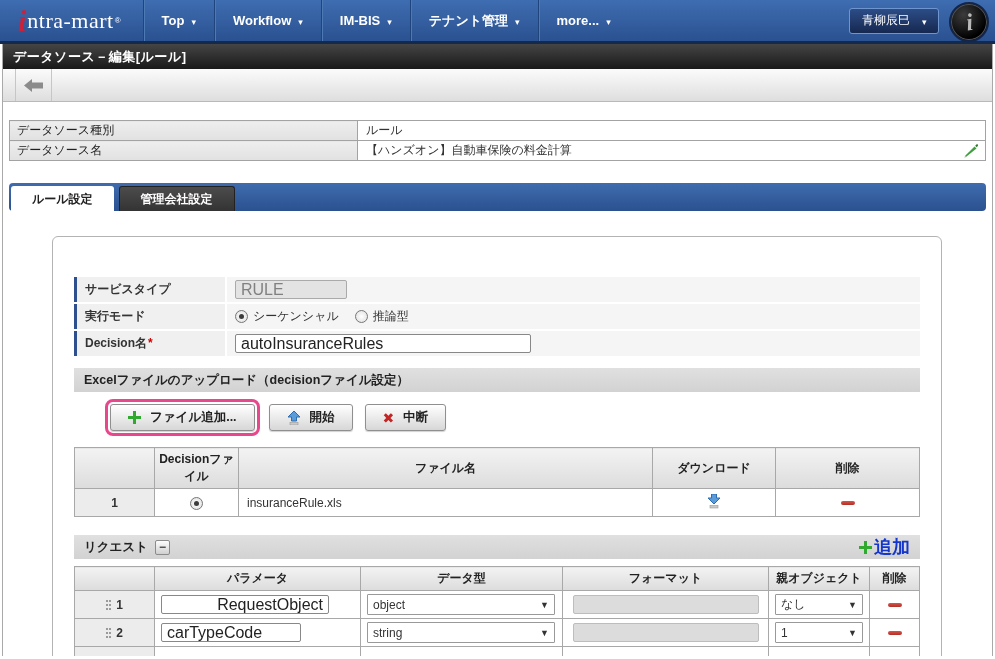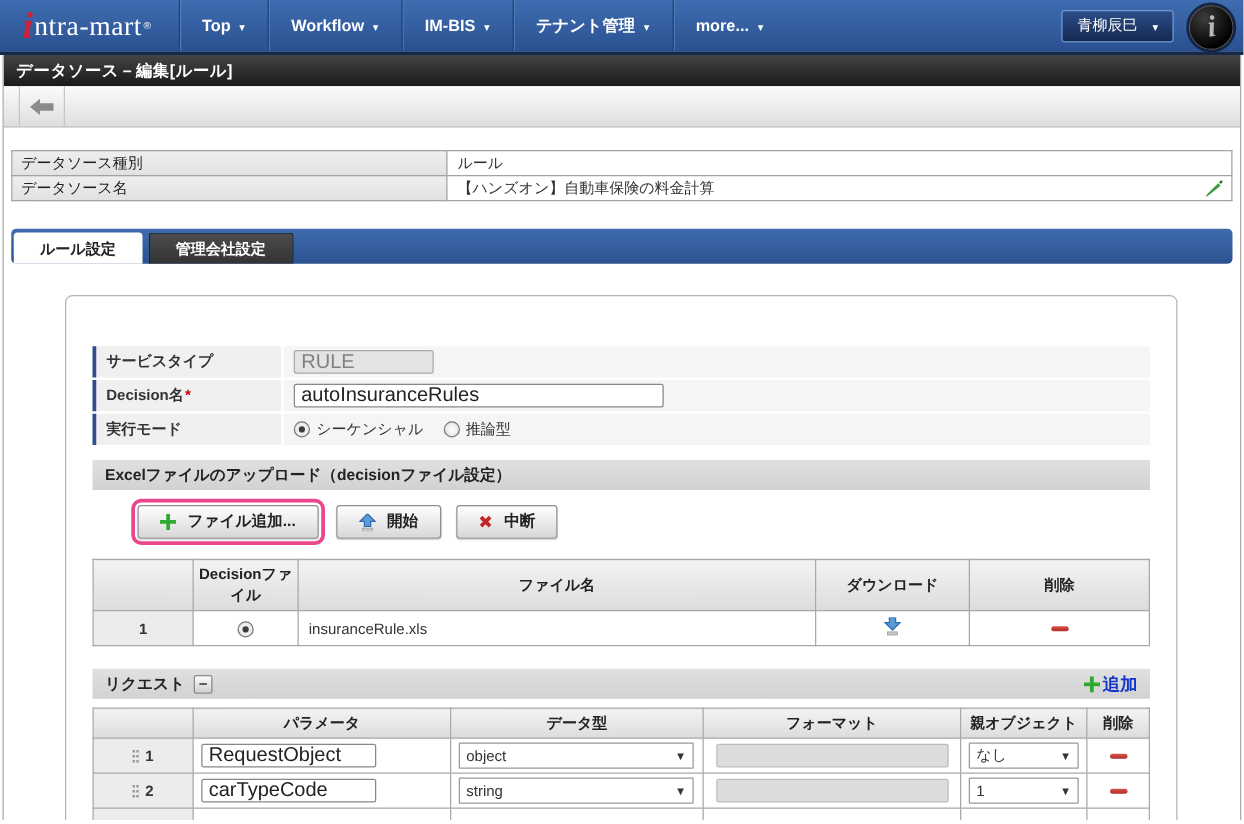--- a/index.html
+++ b/index.html
@@ -73,21 +73,21 @@
     display:inline-block; position:relative; margin-right:5px; vertical-align:-3px; cursor:pointer; }
   .radio.checked::after { content:''; position:absolute; left:3px; top:3px; width:5px; height:5px; border-radius:50%; background:#3c3c3c; }
   .radio-lbl { margin-right:16px; }
 
   
   .sec-hdr { margin-top:12px; background:linear-gradient(#e0e0e0,#d2d2d2); height:24px; line-height:28px;
     padding:0 10px; font-weight:bold; font-size:12.5px; color:#222; display:flex; align-items:center; }
   .collapse-btn { width:15px; height:15px; background:linear-gradient(#fdfdfd,#cfcfcf); border:1px solid #8b8b8b;
     border-radius:2px; line-height:12px; text-align:center; font-weight:bold; color:#444; margin-left:7px; cursor:pointer; font-size:12px; }
   .add-link { margin-left:auto; display:flex; align-items:center; cursor:pointer; }
-  .add-link .txt-link { color:#1536cc; font-weight:bold; font-size:14px; }
+  .add-link .txt-link { color:#1536cc; font-weight:bold; font-size:18px; }
 
   
   .btn-row { display:flex; align-items:center; margin-top:7px;padding-left:31px; }
   .btn { display:inline-flex; align-items:center; gap:9px; height:27px; padding:0 17px;
     background:linear-gradient(#ffffff,#d7d7d7); border:1px solid #8f8f8f; border-radius:3px;
     font-weight:bold; font-size:12.5px; color:#222; cursor:pointer; box-shadow:0 1px 1px rgba(0,0,0,.18);
     font-family:"Liberation Sans","DejaVu Sans",sans-serif; }
   .annotation { border:3px solid #e8488b; border-radius:8px; padding:2px; margin-right:9px; display:inline-flex; }
   .btn + .btn { margin-left:12px; }
   .xmark { color:#c22525; font-weight:bold; font-size:14px; }
@@ -200,34 +200,34 @@
 
       <div class="panel">
 
         <div class="frm-row">
           <div class="frm-lbl">サービスタイプ</div>
           <div class="frm-val">
             <input class="txt ro" style="width: 112px;" readonly="" value="RULE">
           </div>
         </div>
         <div class="frm-row">
-          <div class="frm-lbl">
-            <span>Decision名</span><span class="req">*</span>
-          </div>
-          <div class="frm-val">
-            <input class="txt" style="width: 296px;" value="autoInsuranceRules">
-          </div>
-        </div>
-        <div class="frm-row">
           <div class="frm-lbl">実行モード</div>
           <div class="frm-val">
             <span class="radio checked"></span>
             <span class="radio-lbl">シーケンシャル</span>
             <span class="radio"></span>
             <span class="radio-lbl">推論型</span>
+          </div>
+        </div>
+        <div class="frm-row">
+          <div class="frm-lbl">
+            <span>Decision名</span><span class="req">*</span>
+          </div>
+          <div class="frm-val">
+            <input class="txt" style="width: 296px;" value="autoInsuranceRules">
           </div>
         </div>
 
         <div class="sec-hdr">
           <span>Excelファイルのアップロード（decisionファイル設定）</span>
         </div>
 
         <div class="btn-row">
           <span class="annotation">
             <button class="btn">
@@ -291,21 +291,21 @@
             <th style="width:80px"></th>
             <th style="width:206px">パラメータ</th>
             <th style="width:202px">データ型</th>
             <th style="width:206px">フォーマット</th>
             <th style="width:87px">親オブジェクト</th>
             <th>削除</th>
           </tr>
 
           <tr>
             <td class="idx"><span class="drag"></span><span>1</span></td>
-            <td class="cell-pad"><input class="txt" style="width: 140px;" value="RequestObject"></td>
+            <td class="cell-pad"><input class="txt" style="width: 168px; text-align: right;" value="RequestObject"></td>
             <td class="cell-pad">
               <span class="fake-select" style="width:188px">
                 <span>object</span>
                 <span class="sel-arrow">▼</span>
               </span>
             </td>
             <td class="cell-pad" style="text-align:center"><input class="txt fmt" disabled="" style=""></td>
             <td class="cell-pad">
               <span class="fake-select" style="width:88px">
                 <span>なし</span>

